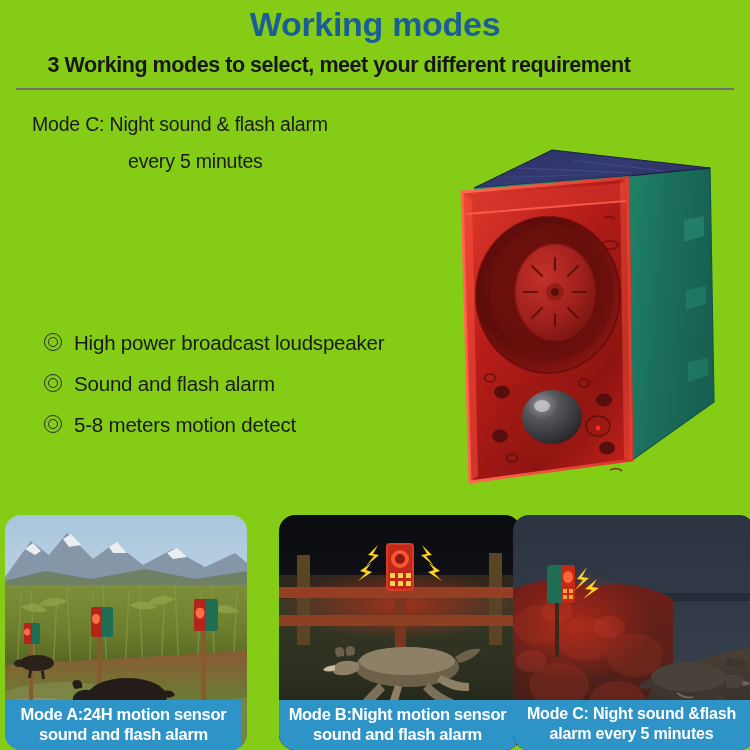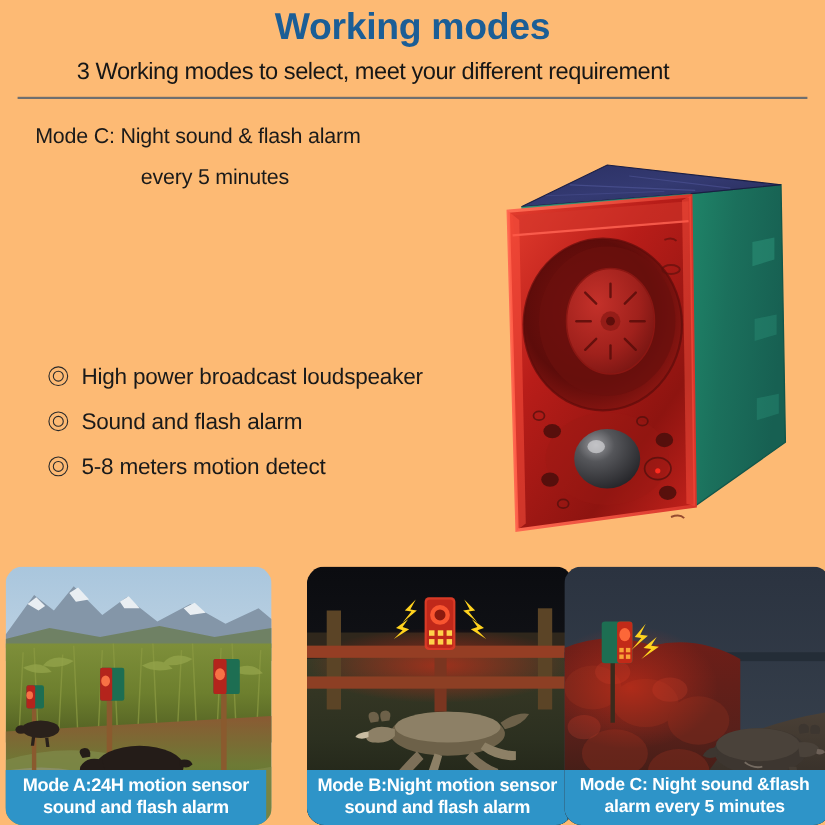--- a/index.html
+++ b/index.html
@@ -1,31 +1,31 @@
 <!DOCTYPE html>
 <html><head>
 <meta charset="utf-8">
 <style>
   html,body{margin:0;padding:0;}
   body{
     width:750px;height:750px;overflow:hidden;background:#ffffff;
     font-family:"Liberation Sans", sans-serif;
     -webkit-font-smoothing:antialiased;
   }
-  .page{position:relative;width:750px;height:750px;background:#fdba74;}
+  .page{position:relative;width:750px;height:750px;background:#84cc16;}
 
   
   .title{
     position:absolute;left:0;top:4px;width:750px;text-align:center;
     font-size:34px;font-weight:bold;color:#1b5e96;letter-spacing:-0.3px;
     line-height:40px;
   }
   .subtitle{
     position:absolute;left:0;top:52px;width:678px;text-align:center;
-    font-size:21.5px;font-weight:normal;color:#171717;letter-spacing:-0.45px;
+    font-size:21.5px;font-weight:bold;color:#171717;letter-spacing:-0.45px;
     line-height:26px;
   }
   .divider{
     position:absolute;left:16px;top:88px;width:718px;height:2px;
     background:#6f6f6f;
   }
 
   
   .modes{position:absolute;left:32px;top:106px;width:520px;}
   .mode-line{

